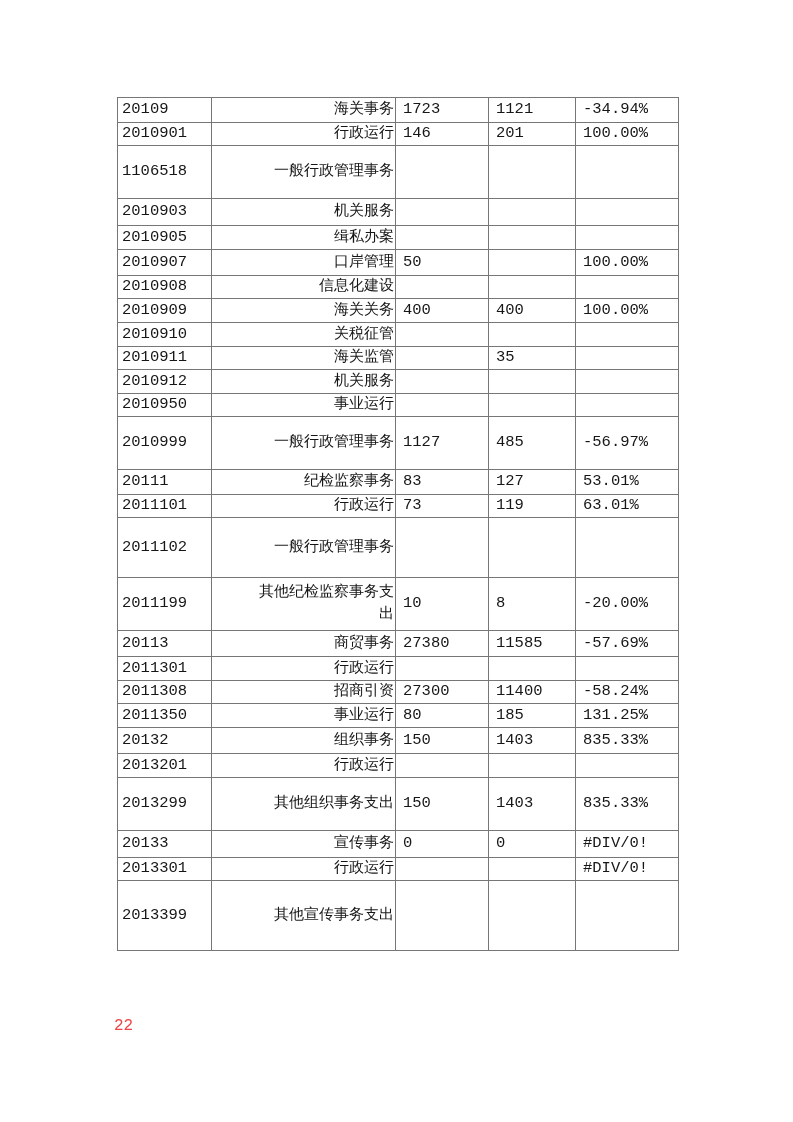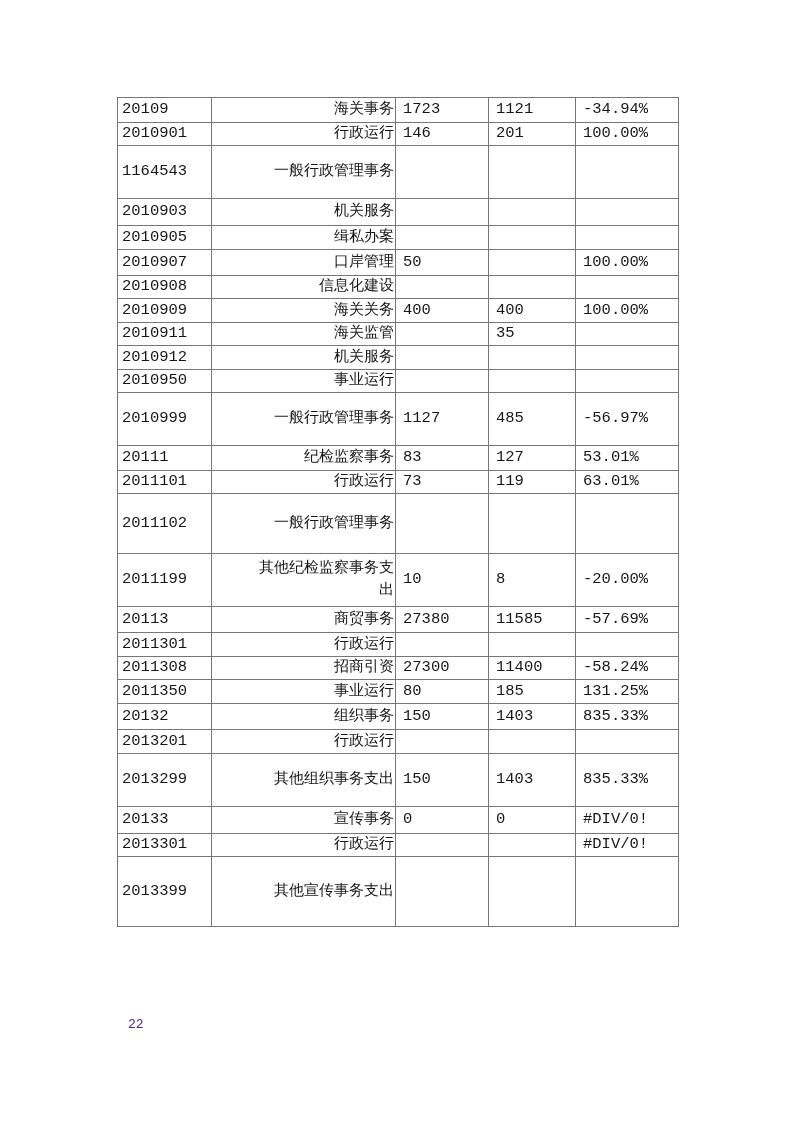--- a/index.html
+++ b/index.html
@@ -49,24 +49,24 @@
     padding-left: 2px;
     padding-right: 1px;
     white-space: normal;
     word-break: break-all;
     text-align: right;
   }
   .indent-parent { text-indent: 30px; }
   .indent-child  { text-indent: 44px; }
   .page-number {
     position: absolute;
-    left: 128px;
+    left: 114px;
     top: 1017px;
-    font-size: 13px;
-    color: #4c1d95;
+    font-size: 16px;
+    color: #ef4444;
   }
 </style>
 </head>
 <body>
 
 <div class="page">
 
   <table class="budget-table">
     <colgroup>
       <col style="width:94px">
@@ -88,21 +88,21 @@
         <tr class="budget-row" style="height: 23px;">
     <td class="cell-code">2010901</td>
     <td class="cell-name">
       <div class="name-text indent-child">行政运行</div>
     </td>
     <td class="cell-num">146</td>
     <td class="cell-num">201</td>
     <td class="cell-num">100.00%</td>
   </tr>
         <tr class="budget-row" style="height: 53px;">
-    <td class="cell-code">1164543</td>
+    <td class="cell-code">1106518</td>
     <td class="cell-name">
       <div class="name-text indent-child">一般行政管理事务</div>
     </td>
     <td class="cell-num"></td>
     <td class="cell-num"></td>
     <td class="cell-num"></td>
   </tr>
         <tr class="budget-row" style="height: 27px;">
     <td class="cell-code">2010903</td>
     <td class="cell-name">
@@ -141,20 +141,29 @@
   </tr>
         <tr class="budget-row" style="height: 24px;">
     <td class="cell-code">2010909</td>
     <td class="cell-name">
       <div class="name-text indent-child">海关关务</div>
     </td>
     <td class="cell-num">400</td>
     <td class="cell-num">400</td>
     <td class="cell-num">100.00%</td>
   </tr>
+        <tr class="budget-row" style="height: 24px;">
+    <td class="cell-code">2010910</td>
+    <td class="cell-name">
+      <div class="name-text indent-child">关税征管</div>
+    </td>
+    <td class="cell-num"></td>
+    <td class="cell-num"></td>
+    <td class="cell-num"></td>
+  </tr>
         <tr class="budget-row" style="height: 23px;">
     <td class="cell-code">2010911</td>
     <td class="cell-name">
       <div class="name-text indent-child">海关监管</div>
     </td>
     <td class="cell-num"></td>
     <td class="cell-num">35</td>
     <td class="cell-num"></td>
   </tr>
         <tr class="budget-row" style="height: 24px;">

